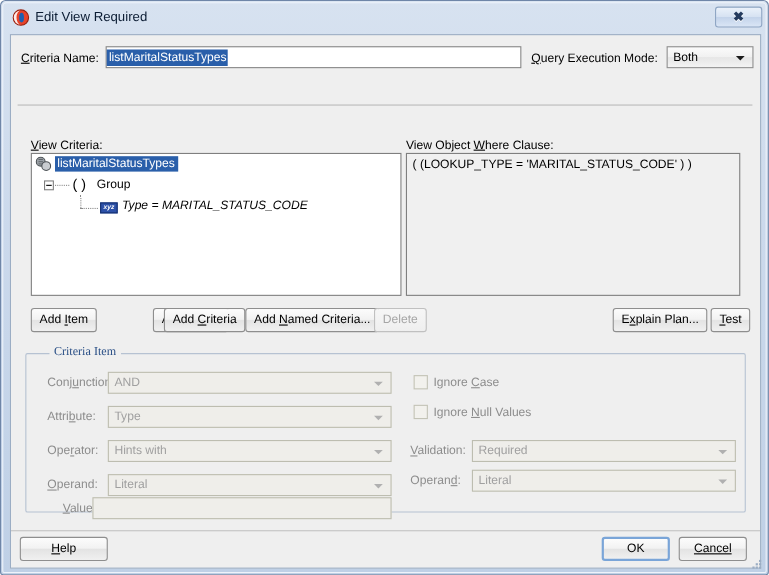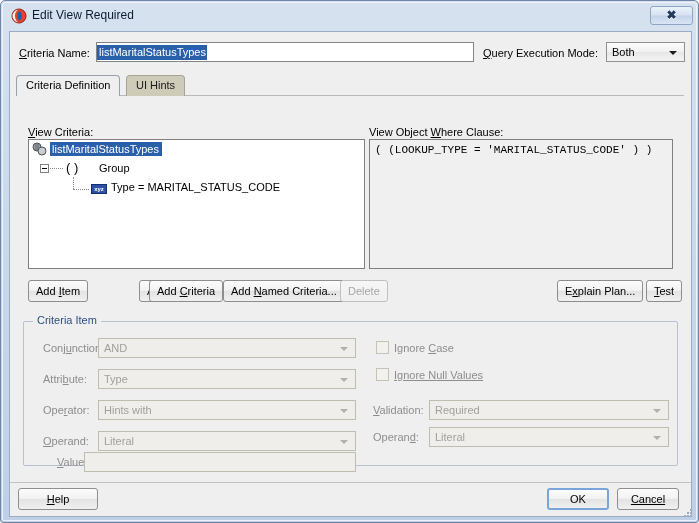--- a/index.html
+++ b/index.html
@@ -213,22 +213,22 @@
   }
   .dotline-v {
     position: absolute;
     width: 1px;
     border-left: 1px dotted #8a8a8a;
   }
   #group-paren {
     position: absolute; left: 37px; top: -1px;
     font-size: 13px;
   }
-  #group-label { position: absolute; left: 59px; top: 1px; margin-left: 11px; }
-  #tree-row-item { margin-top: 3px; }
+  #group-label { position: absolute; left: 59px; top: 1px; }
+  #tree-row-item { margin-top: 3px; font-style: italic; }
   #xyz-icon {
     position: absolute; left: 62px; top: 3px;
     width: 16px; height: 10px;
     box-sizing: border-box;
     background: #2d51a8;
     border: 1px solid #14306f;
     color: #ffffff;
     font-size: 6px;
     font-family: "Liberation Sans", sans-serif;
     font-weight: bold;
@@ -241,21 +241,21 @@
   
   #where-box {
     position: absolute; left: 368px; top: 138px;
     width: 304px; height: 130px;
     box-sizing: border-box;
     border: 1px solid #7f7f7f;
     background: #f0f0f0;
     padding: 4px 5px;
     overflow: hidden;
   }
-  #where-text { font-size: 11px; color: #000000; font-family: Liberation Mono, monospace; }
+  #where-text { font-size: 11px; color: #000000; }
 
   
   .btn {
     position: absolute;
     height: 22px;
     box-sizing: border-box;
     border: 1px solid #8e8e8e;
     border-radius: 3px;
     background: linear-gradient(to bottom, #fcfcfc 0%, #f2f2f2 47%, #e3e3e3 51%, #f0f0f0 100%);
     font-family: "Liberation Sans", sans-serif;
@@ -282,25 +282,26 @@
 
   
   #groupbox {
     position: absolute; left: 22px; top: 320px;
     width: 655px; height: 145px;
     box-sizing: border-box;
     border: 1px solid #b6c2d2;
     border-radius: 2px;
   }
   #groupbox-title {
-    position: absolute; left: 32px; top: 313px;
+    position: absolute; left: 44px; top: 313px;
     background: #efefef;
     padding: 0 4px;
     color: #2a4f86;
     font-size: 11px;
+    font-family: Liberation Serif, serif;
   }
 
   
   .flabel {
     position: absolute;
     color: #8d8d8d;
     font-size: 11px;
     white-space: nowrap;
   }
   .fcombo {
@@ -343,21 +344,21 @@
     position: absolute;
     width: 13px; height: 13px;
     box-sizing: border-box;
     border: 1px solid #c3c3b6;
     background: #f2f1ed;
     cursor: default;
   }
   #chk-ignore-case     { left: 375px; top: 340px; }
   #lbl-ignore-case     { left: 393px; top: 341px; }
   #chk-ignore-null     { left: 375px; top: 367px; }
-  #lbl-ignore-null     { left: 393px; top: 368px; text-decoration: underline; }
+  #lbl-ignore-null     { left: 393px; top: 368px; }
   #lbl-validation      { left: 372px; top: 403px; }
   #cmb-validation      { left: 428px; top: 399px; width: 240px; padding-left: 25px; }
   #lbl-operand-r       { left: 372px; top: 430px; }
   #cmb-operand-r       { left: 428px; top: 426px; width: 240px; }
 
   
   #bottom-sep {
     position: absolute; left: 9px; top: 481px;
     width: 681px; height: 1px;
     background: #c2c2c2;
@@ -403,24 +404,20 @@
 
   <span id="criteria-name-label"><span class="u">C</span>riteria Name:</span>
   <div id="criteria-name-input"><span class="sel">listMaritalStatusTypes</span></div>
 
   <span id="qem-label"><span class="u">Q</span>uery Execution Mode:</span>
   <div id="qem-select">
     <span class="val">Both</span>
     <span class="arrow-down"></span>
   </div>
 
-  <div id="tabstrip">
-    <div class="tab active"><span>Criteria Definition</span></div>
-    <div class="tab inactive"><span>UI Hints</span></div>
-  </div>
   <div id="tab-content-top"></div>
 
   <span id="view-criteria-label"><span class="u">V</span>iew Criteria:</span>
   <span id="where-clause-label">View Object <span class="u">W</span>here Clause:</span>
 
   <div id="tree-box">
     <div class="tree-row" id="tree-row-root">
       <span id="root-icon">
         <svg width="15" height="14" viewBox="0 0 15 14">
           <circle cx="5" cy="5" r="4" fill="#9aa0a6" stroke="#4d5256" stroke-width="1"></circle>

